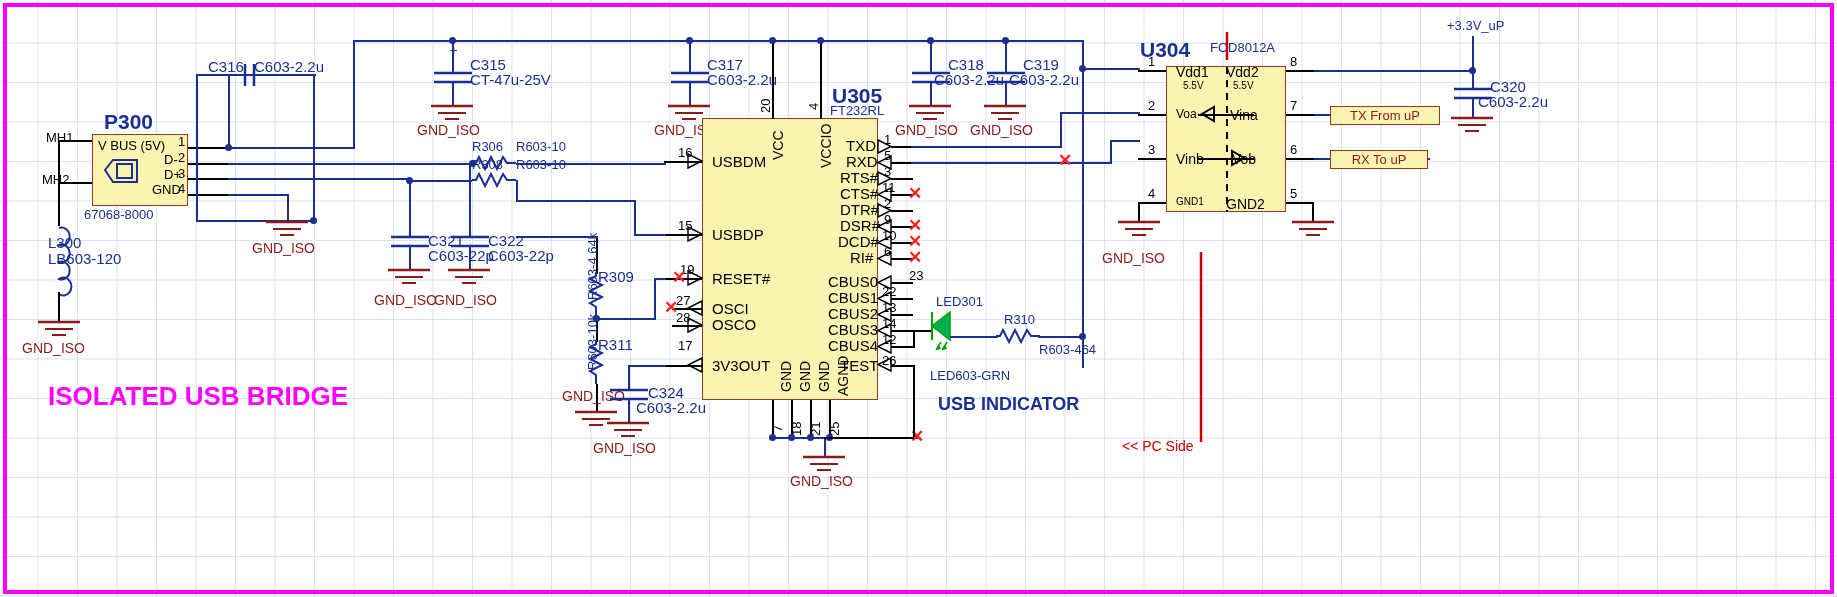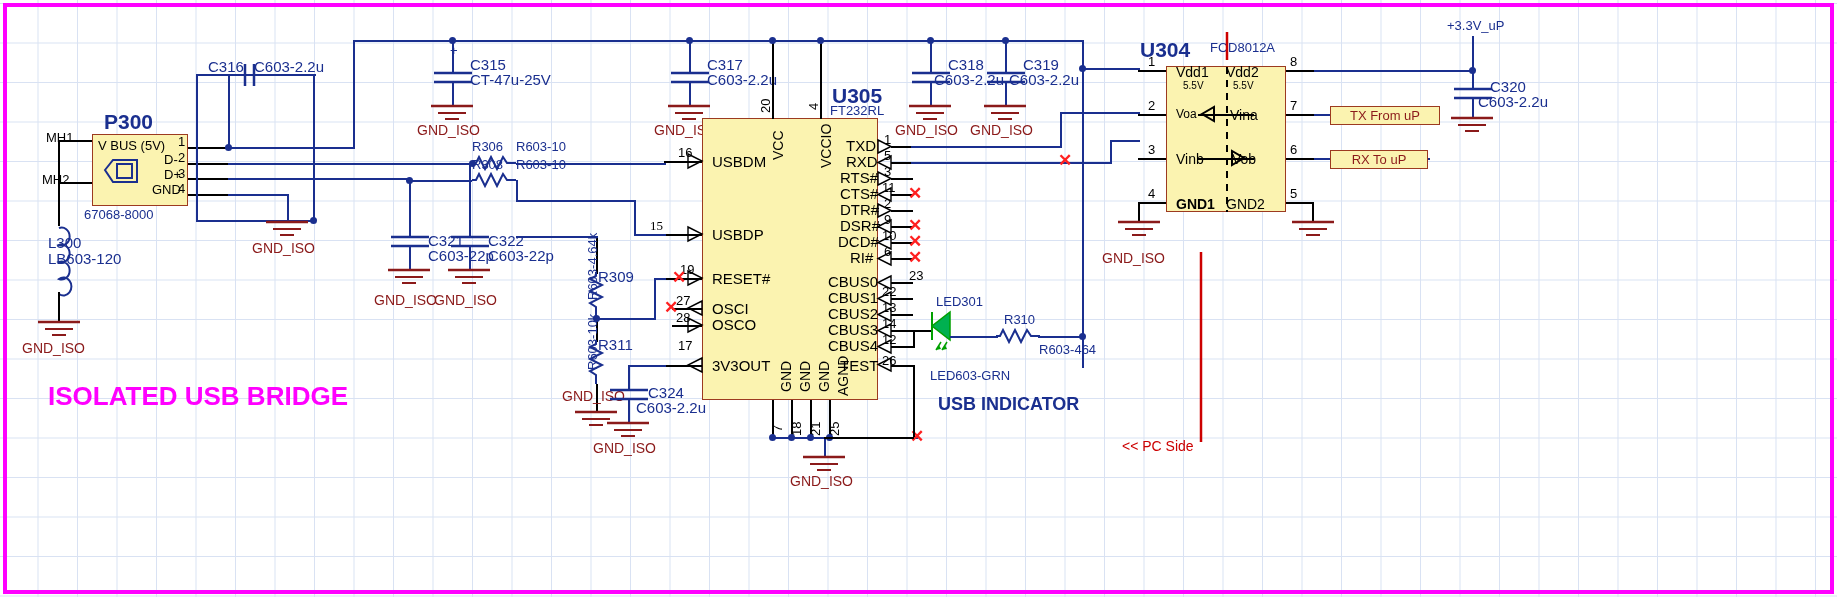--- a/index.html
+++ b/index.html
@@ -162,21 +162,21 @@
   <div class="pinnum vert" style="left:806px;top:110px;">4</div>
 
   <div class="pinname" style="left:712px;top:153px;">USBDM</div>
   <div class="pinnum" style="left:678px;top:145px;">16</div>
   <div class="pinwire ph" style="left:664px;top:161px;width:38px;"></div>
   <svg style="left:688px;top:154px;" width="16" height="15">
     <polygon points="0,0 14,7 0,14" fill="none" stroke="#000" stroke-width="1.4"></polygon>
   </svg>
 
   <div class="pinname" style="left:712px;top:226px;">USBDP</div>
-  <div class="pinnum" style="left:650px;top:218px;font-family:Liberation Serif, serif;">15</div>
+  <div class="pinnum" style="left:678px;top:218px;">15</div>
   <div class="pinwire ph" style="left:664px;top:234px;width:38px;"></div>
   <svg style="left:688px;top:227px;" width="16" height="15">
     <polygon points="0,0 14,7 0,14" fill="none" stroke="#000" stroke-width="1.4"></polygon>
   </svg>
 
   <div class="pinname" style="left:712px;top:270px;">RESET#</div>
   <div class="pinnum" style="left:680px;top:262px;">19</div>
   <div class="pinwire ph" style="left:664px;top:278px;width:38px;"></div>
   <svg style="left:688px;top:271px;" width="16" height="15">
     <polygon points="0,0 14,7 0,14" fill="none" stroke="#000" stroke-width="1.4"></polygon>
@@ -485,21 +485,21 @@
   <div class="pinwire ph" style="left:1138px;top:70px;width:28px;"></div>
 
   <div class="pinname" style="left:1176px;top:107px;font-size:12px;">Voa</div>
   <div class="pinnum" style="left:1148px;top:98px;">2</div>
   <div class="pinwire ph" style="left:1138px;top:114px;width:28px;"></div>
 
   <div class="pinname" style="left:1176px;top:151px;font-size:14px;">Vinb</div>
   <div class="pinnum" style="left:1148px;top:142px;">3</div>
   <div class="pinwire ph" style="left:1138px;top:158px;width:28px;"></div>
 
-  <div class="pinname" style="left:1176px;top:196px;font-size:14px;font-weight:bold;">GND1</div>
+  <div class="pinname" style="left:1176px;top:196px;font-size:10px;">GND1</div>
   <div class="pinnum" style="left:1148px;top:186px;">4</div>
   <div class="pinwire ph" style="left:1138px;top:202px;width:28px;"></div>
   <div class="pinwire pv" style="left:1138px;top:202px;height:20px;"></div>
   <svg style="left:1118px;top:220px;" width="42" height="22">
     <line x1="0" y1="2" x2="42" y2="2" stroke="#8b1a1a" stroke-width="2.5"></line>
     <line x1="7" y1="9" x2="35" y2="9" stroke="#8b1a1a" stroke-width="2"></line>
     <line x1="14" y1="15" x2="28" y2="15" stroke="#8b1a1a" stroke-width="2"></line>
   </svg>
   <div class="gndlabel" style="left:1102px;top:250px;">GND_ISO</div>
 

